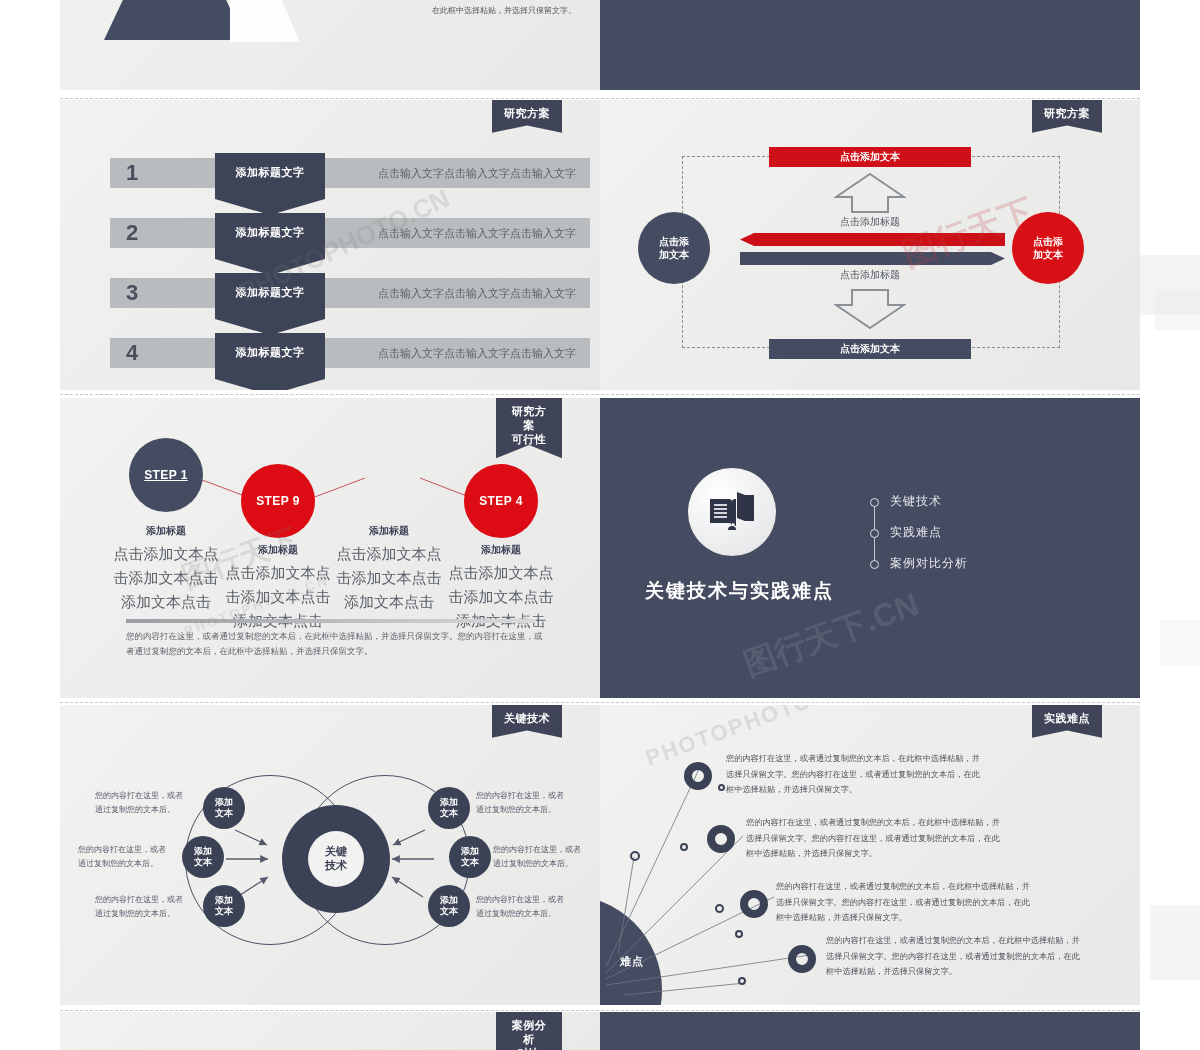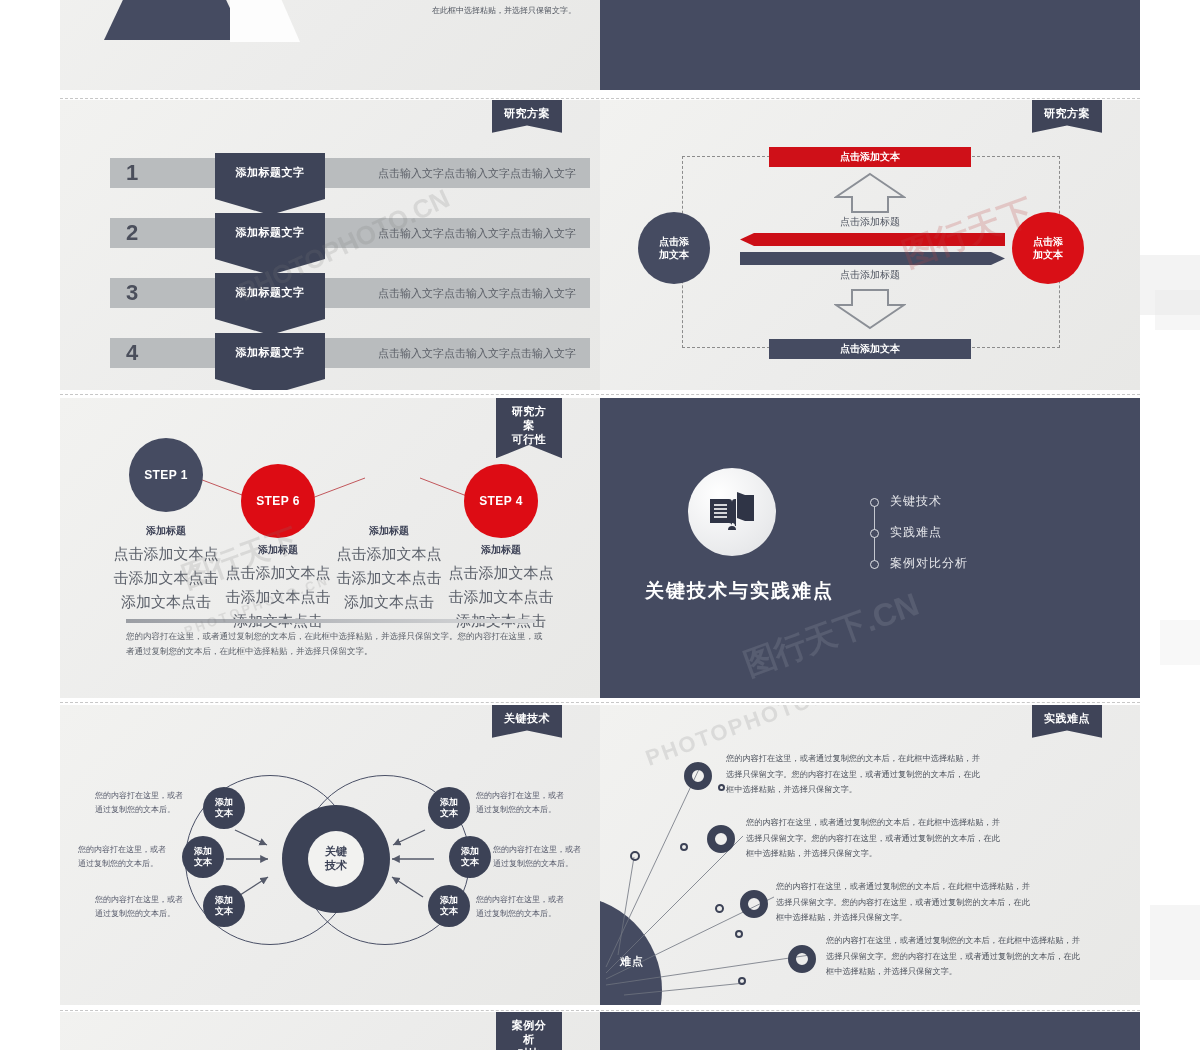--- a/index.html
+++ b/index.html
@@ -104,21 +104,21 @@
     position:absolute; background:#454b61; height:13px;
     clip-path:polygon(0 0,calc(100% - 14px) 0,100% 50%,calc(100% - 14px) 100%,0 100%);
   }
 
   
   .step{
     position:absolute; border-radius:50%;
     display:flex; align-items:center; justify-content:center;
     color:#fff; font-size:12px; font-weight:bold; letter-spacing:.4px;
   }
-  .step.dark{ background:#454b61; }
+  .step.dark{ background:#454b61;text-decoration:underline; }
   .step.red{ background:#dd0c14; }
   .step-title{
     position:absolute; font-size:10px; font-weight:bold; color:#3f4458;
     text-align:center; width:110px;
   }
   .step-body{
     position:absolute; font-size:15px; color:#5a5f69; line-height:1.6;
     text-align:center; width:110px;
   }
   .hrule{
@@ -313,21 +313,21 @@
     <svg style="position:absolute;left:0;top:0;" width="540" height="300">
       <line x1="137" y1="80" x2="190" y2="100" stroke="#c2575c" stroke-width="1"></line>
       <line x1="252" y1="100" x2="305" y2="80" stroke="#c2575c" stroke-width="1"></line>
       <line x1="360" y1="80" x2="412" y2="100" stroke="#c2575c" stroke-width="1"></line>
     </svg>
 
     <div class="step dark" style="left:69px;top:40px;width:74px;height:74px;">
       <span>STEP 1</span>
     </div>
     <div class="step red" style="left:181px;top:66px;width:74px;height:74px;">
-      <span>STEP 6</span>
+      <span>STEP 9</span>
     </div>
     <div class="step red" style="left:404px;top:66px;width:74px;height:74px;">
       <span>STEP 4</span>
     </div>
 
     <div class="step-title" style="left:51px;top:126px;">添加标题</div>
     <div class="step-body" style="left:51px;top:144px;white-space:pre-line;">点击添加文本点
 击添加文本点击
 添加文本点击</div>
 

